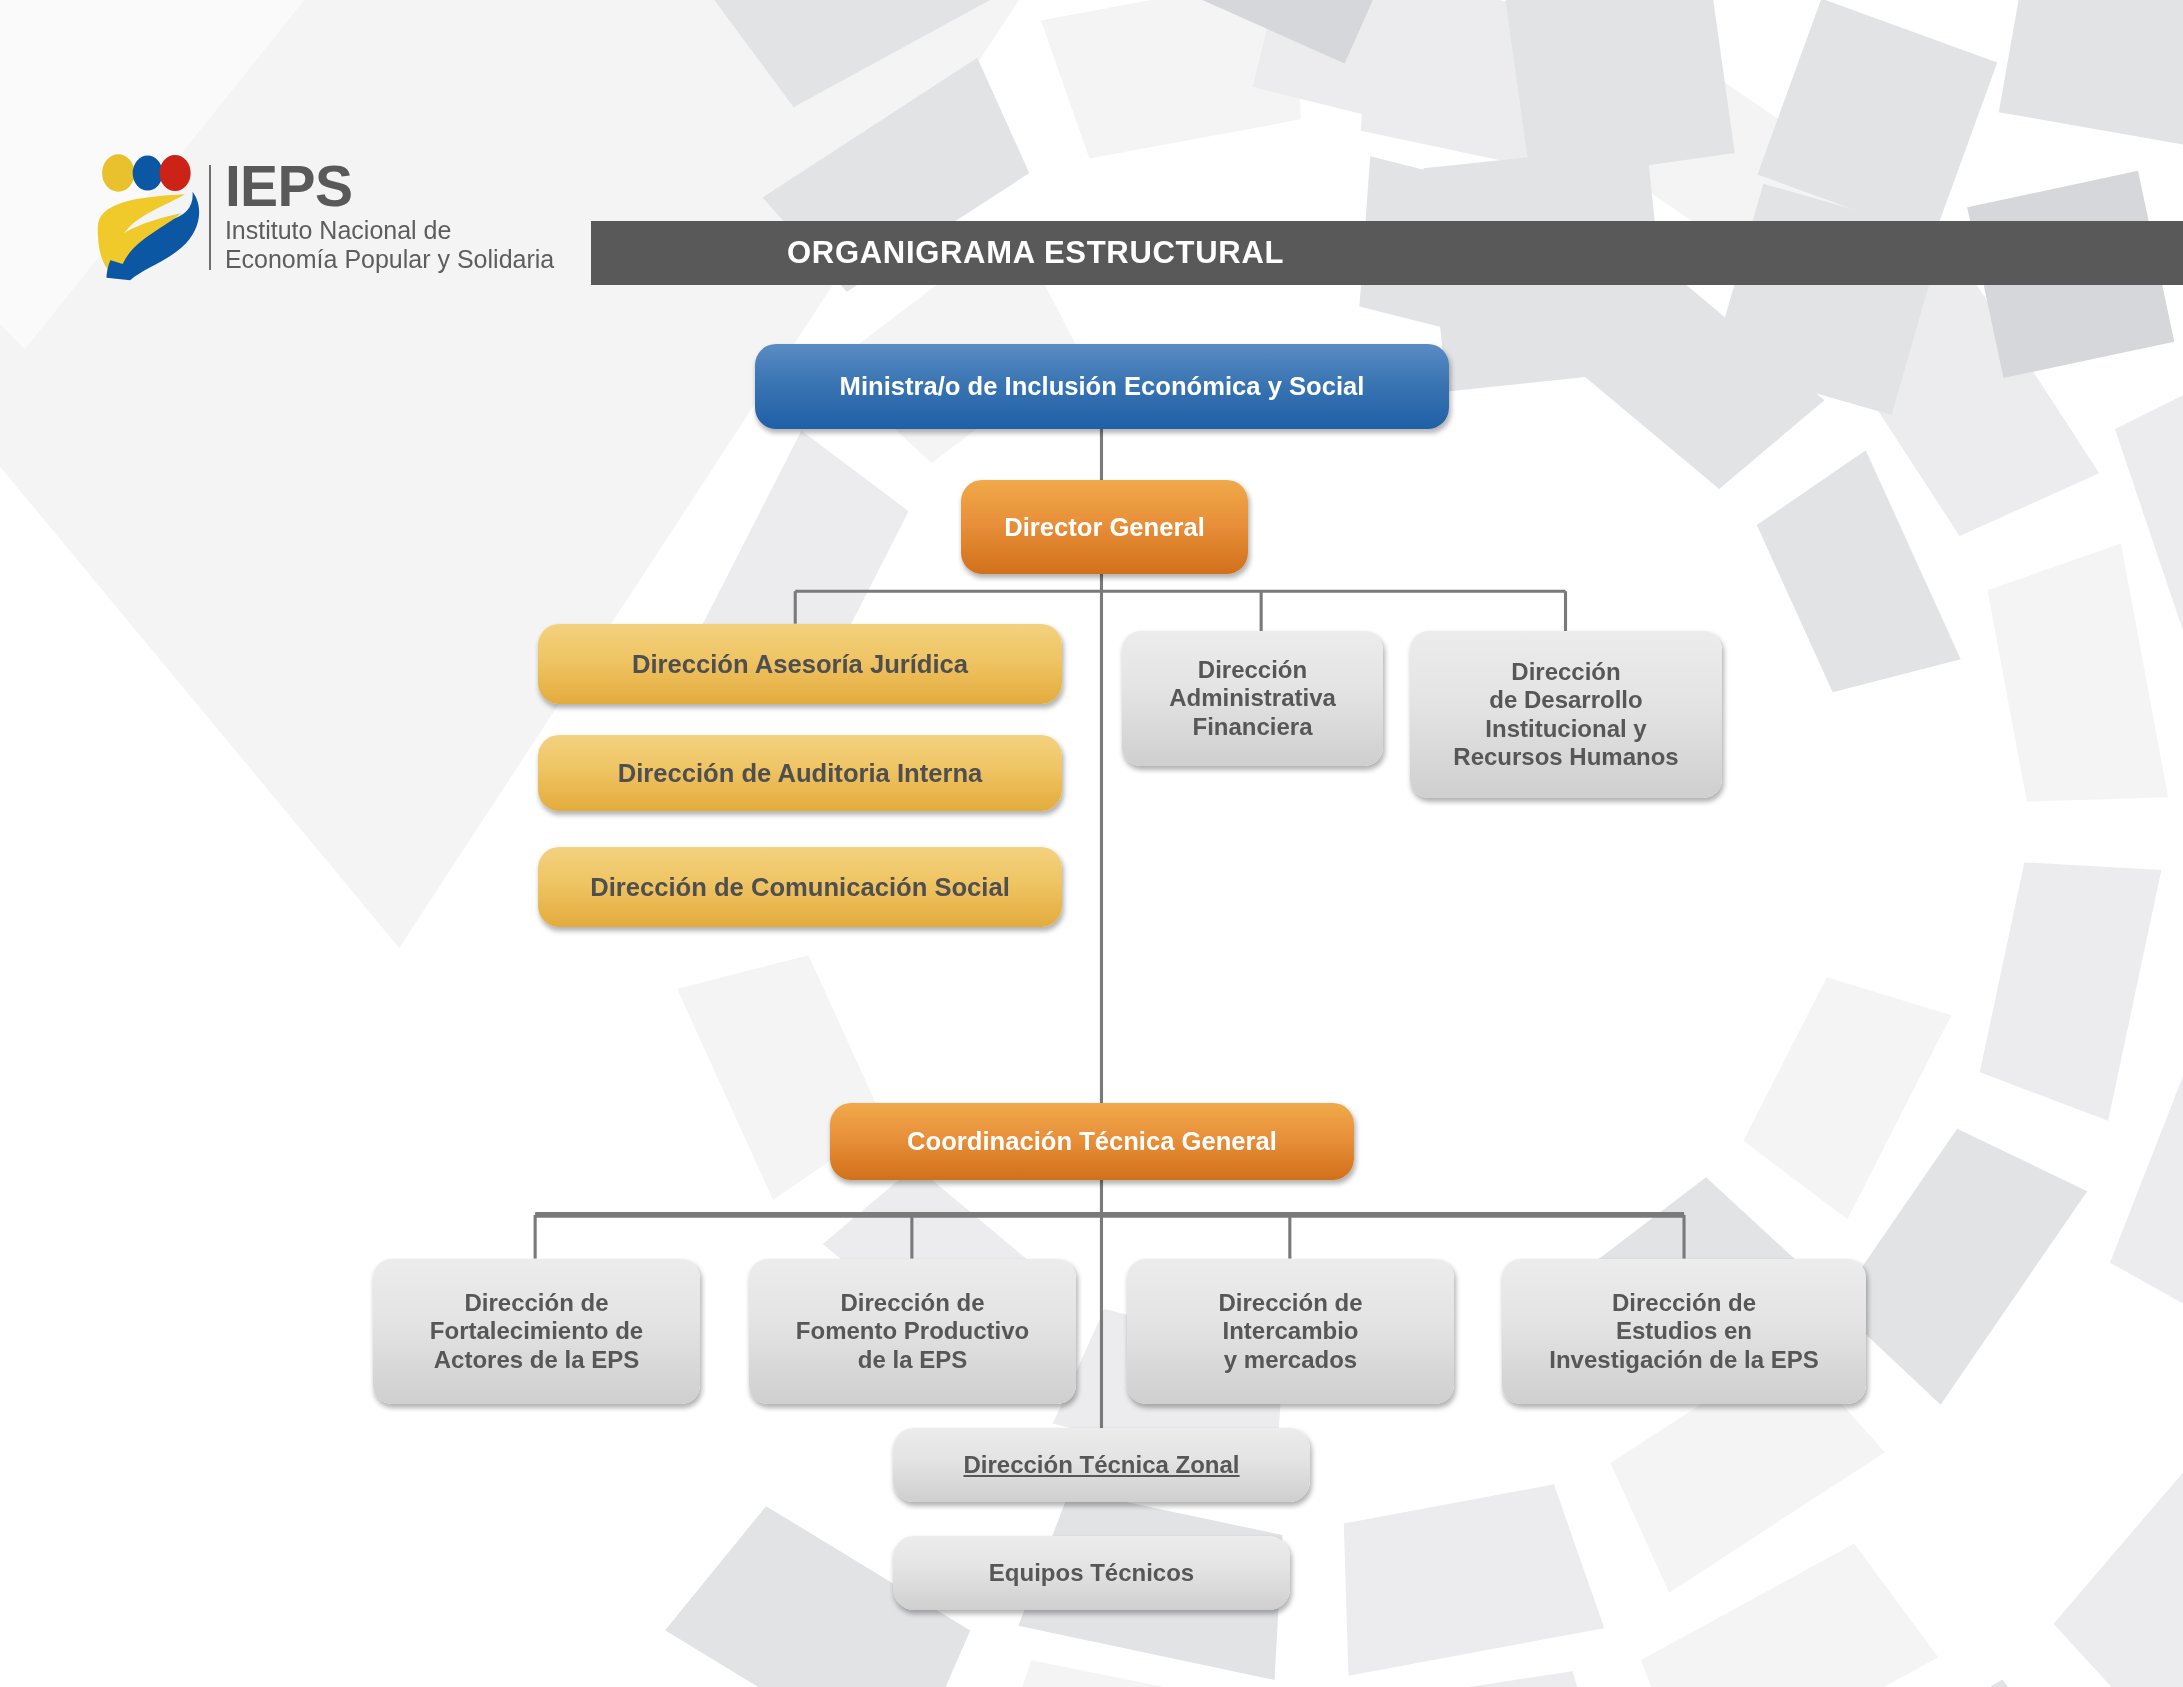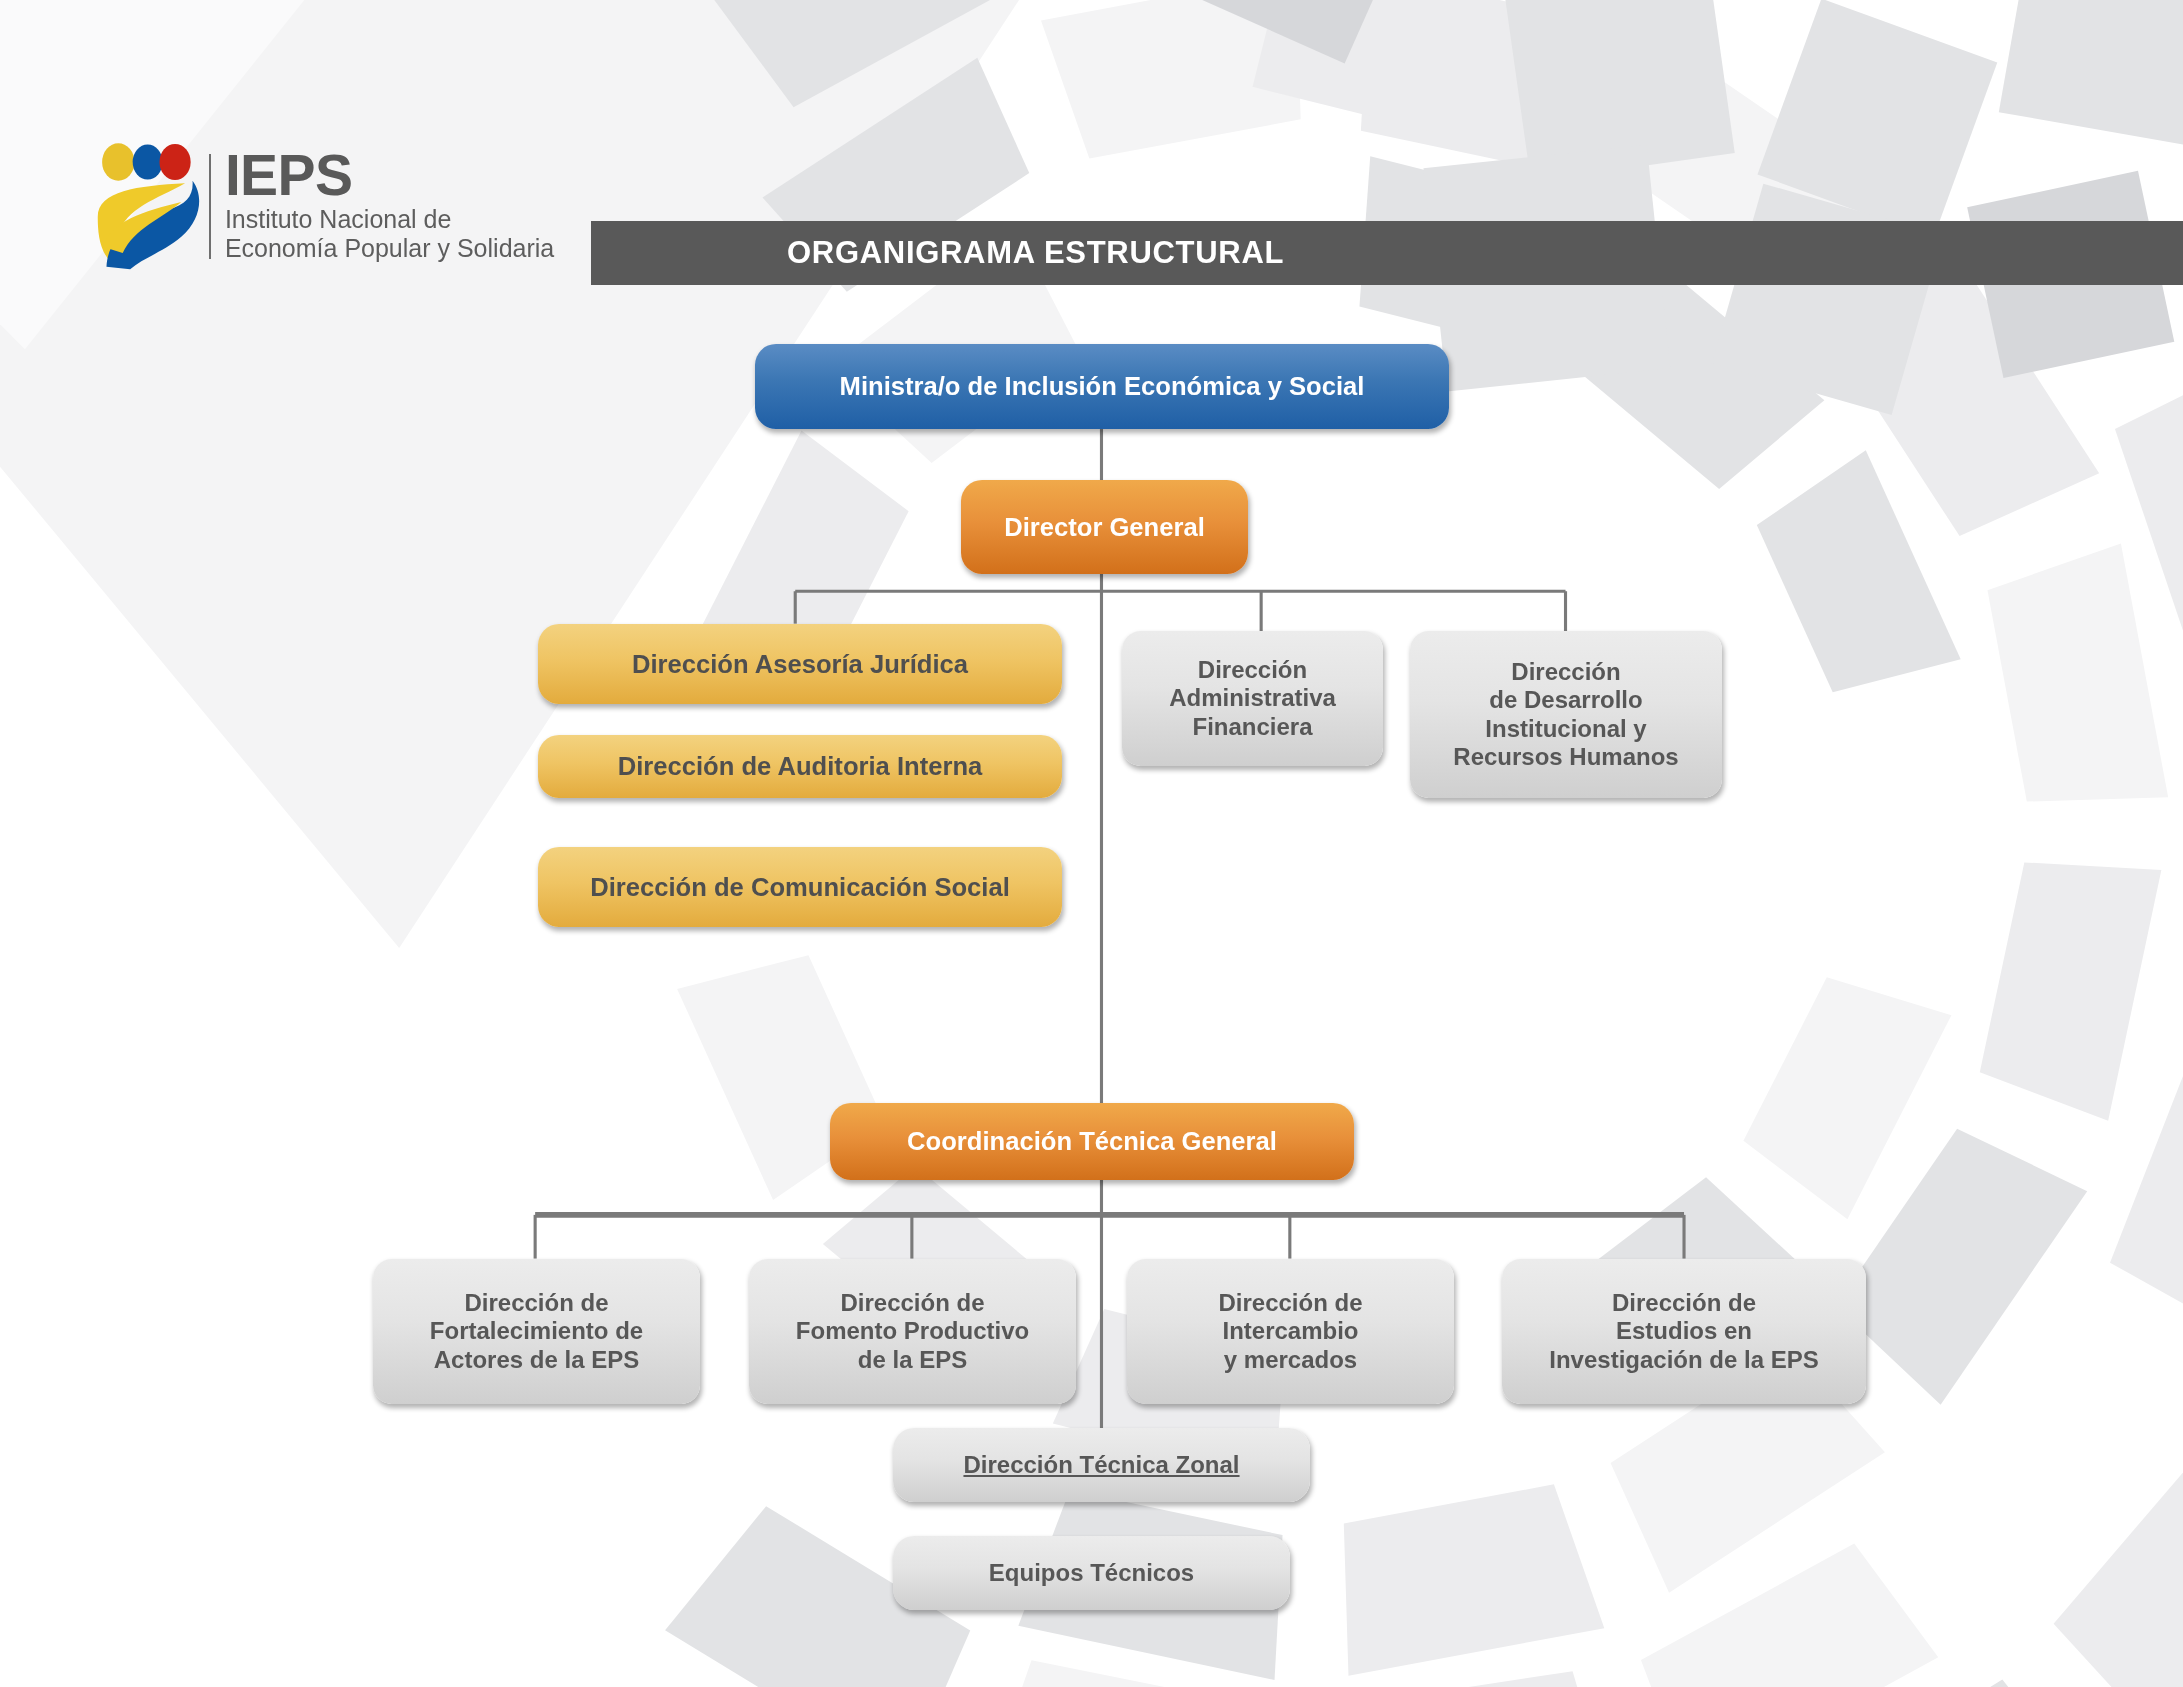--- a/index.html
+++ b/index.html
@@ -6,21 +6,21 @@
   body{
     width:2183px;height:1687px;position:relative;overflow:hidden;
     font-family:"Liberation Sans","DejaVu Sans",sans-serif;
   }
   .stage{position:absolute;inset:0;}
 
   
   #bg-pattern{position:absolute;top:0;left:0;width:2183px;height:1687px;z-index:0;}
 
   
-  .logo-wrap{position:absolute;left:94px;top:142px;display:flex;align-items:center;z-index:5;}
+  .logo-wrap{position:absolute;left:94px;top:153px;display:flex;align-items:center;z-index:5;}
   .logo-mark{width:111px;height:128px;flex:0 0 auto;}
   .logo-div{width:2.5px;height:105px;background:#6f6f6f;margin:0 13.7px 0 3.7px;flex:0 0 auto;}
   .logo-text{display:flex;flex-direction:column;justify-content:center;}
   .logo-ieps{font-size:57px;font-weight:bold;color:#595959;line-height:0.95;letter-spacing:-0.6px;}
   .logo-sub{font-size:25px;color:#5d5d5d;line-height:1.18;margin-top:2.5px;white-space:pre-line;}
 
   
   .titlebar{
     position:absolute;left:591px;top:221px;width:1592px;height:64px;
     background:#595959;z-index:6;display:flex;align-items:center;
@@ -177,21 +177,21 @@
       <line x1="2700" y1="1948" x2="2700" y2="2018"></line>
     </g>
   </svg>
 
   <div class="node n-blue" style="left:755px;top:344px;width:694px;height:85px;">Ministra/o de Inclusión Económica y Social</div>
 
   <div class="node n-orange" style="left:961px;top:480px;width:287px;height:94px;">Director General</div>
 
   <div class="node n-yellow" style="left:538px;top:624px;width:524px;height:80px;">Dirección Asesoría Jurídica</div>
 
-  <div class="node n-yellow" style="left:538px;top:735px;width:524px;height:63px;">Dirección de Auditoria Interna</div>
+  <div class="node n-yellow" style="left:538px;top:735px;width:524px;height:76px;">Dirección de Auditoria Interna</div>
 
   <div class="node n-yellow" style="left:538px;top:847px;width:524px;height:80px;">Dirección de Comunicación Social</div>
 
 
   <div class="node n-gray sq" style="left:1122px;top:631px;width:261px;height:135px;">Dirección
 Administrativa
 Financiera</div>
 
   <div class="node n-gray sq" style="left:1410px;top:631px;width:312px;height:167px;">Dirección
 de Desarrollo

